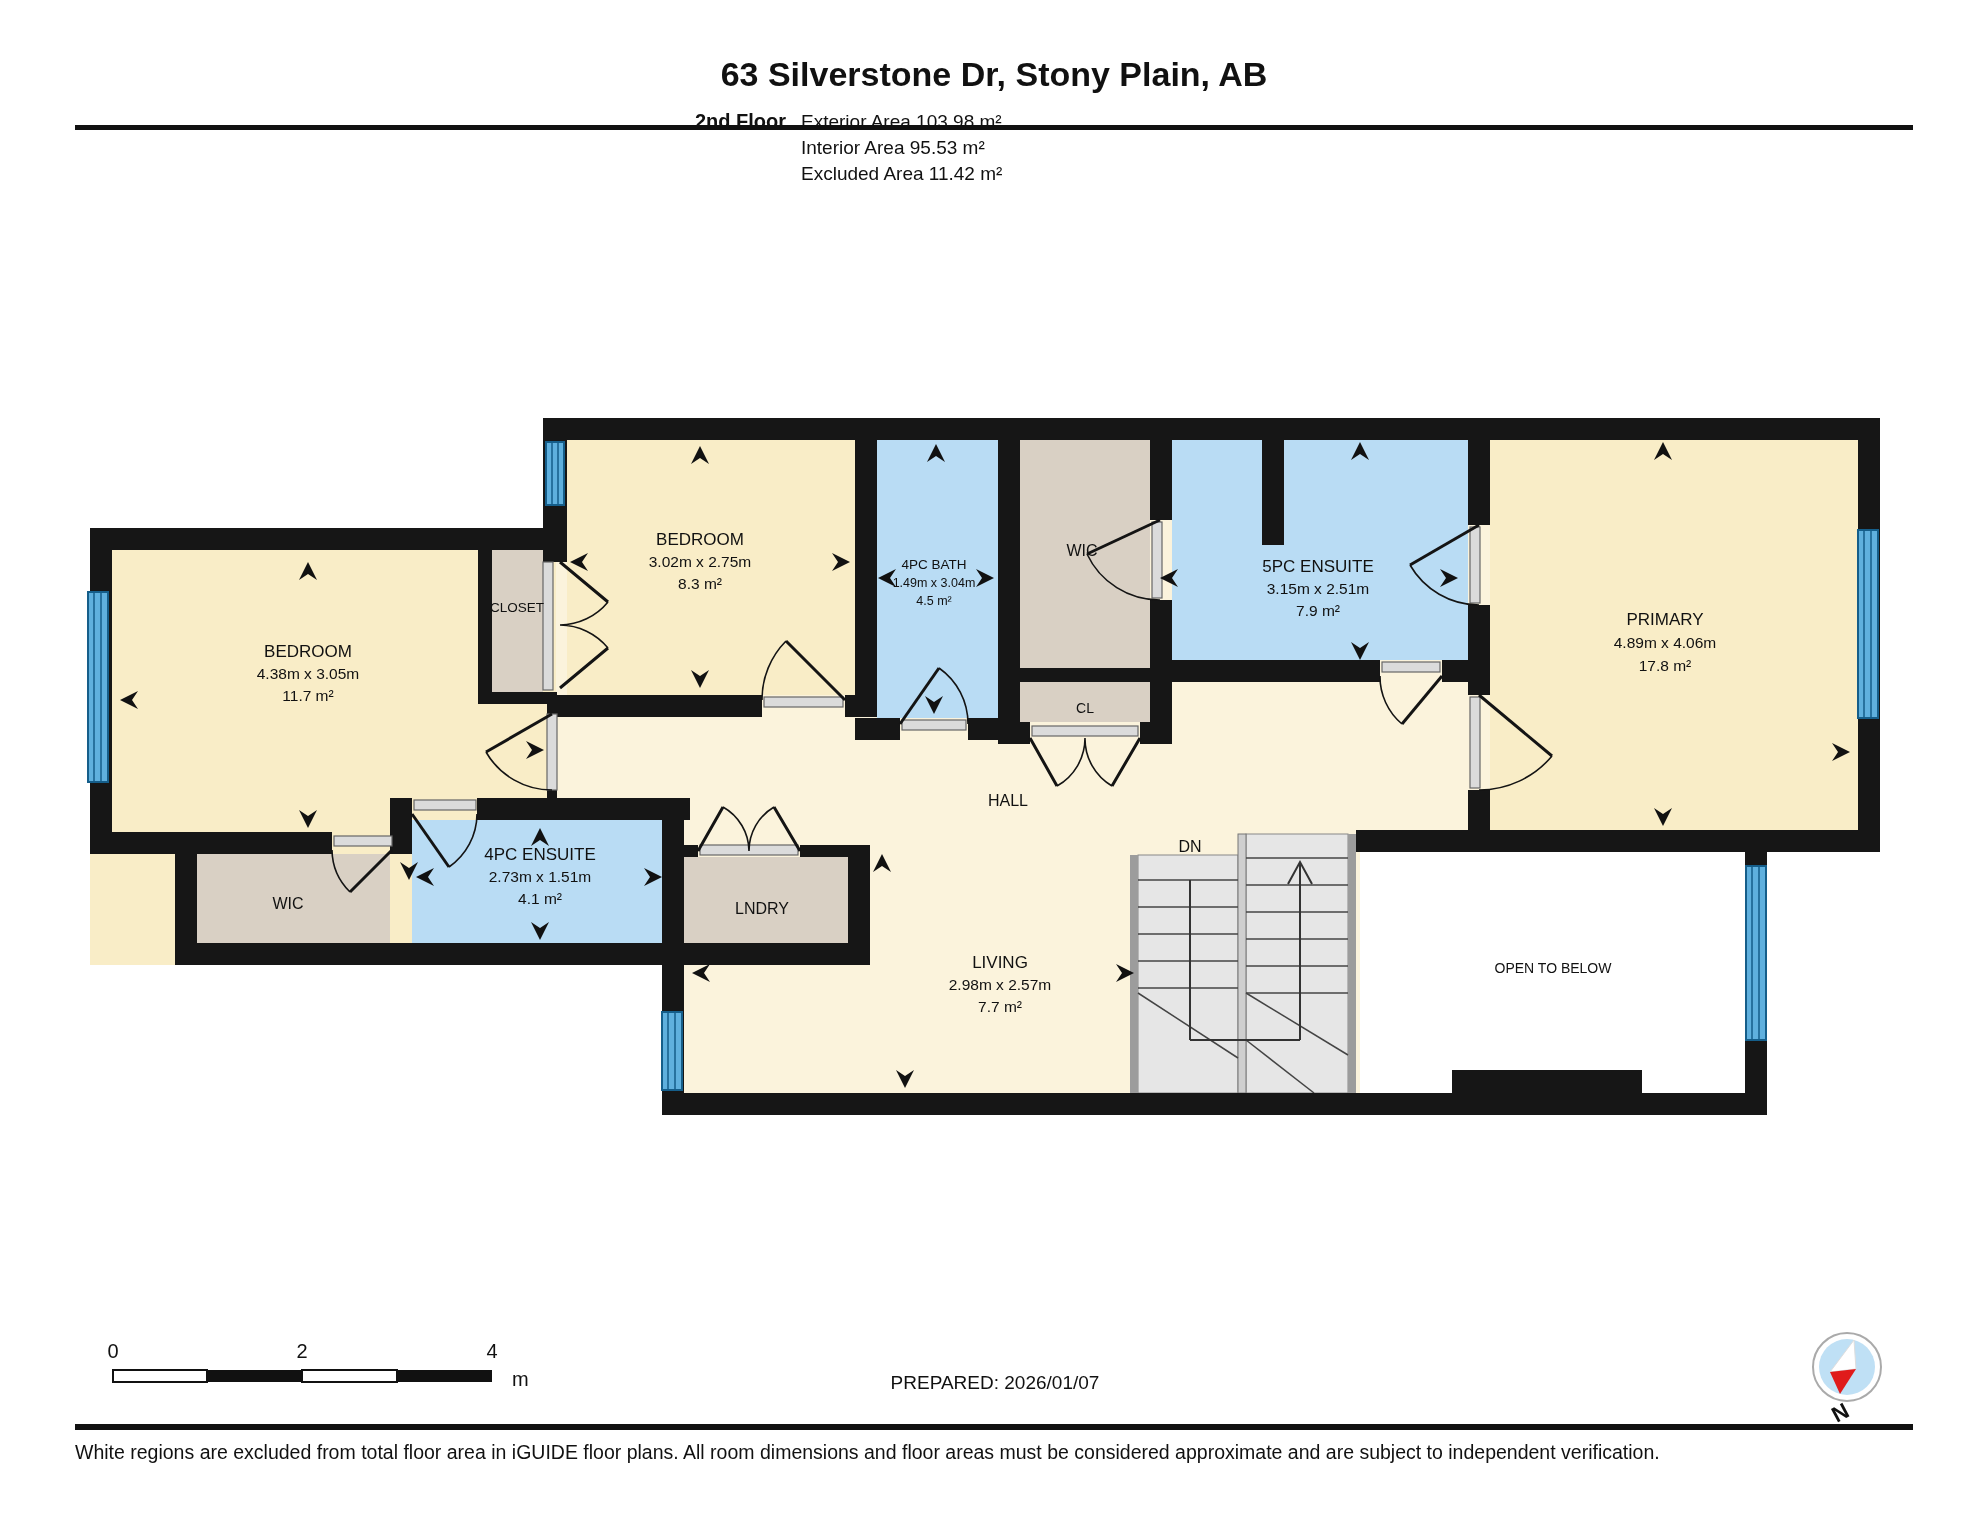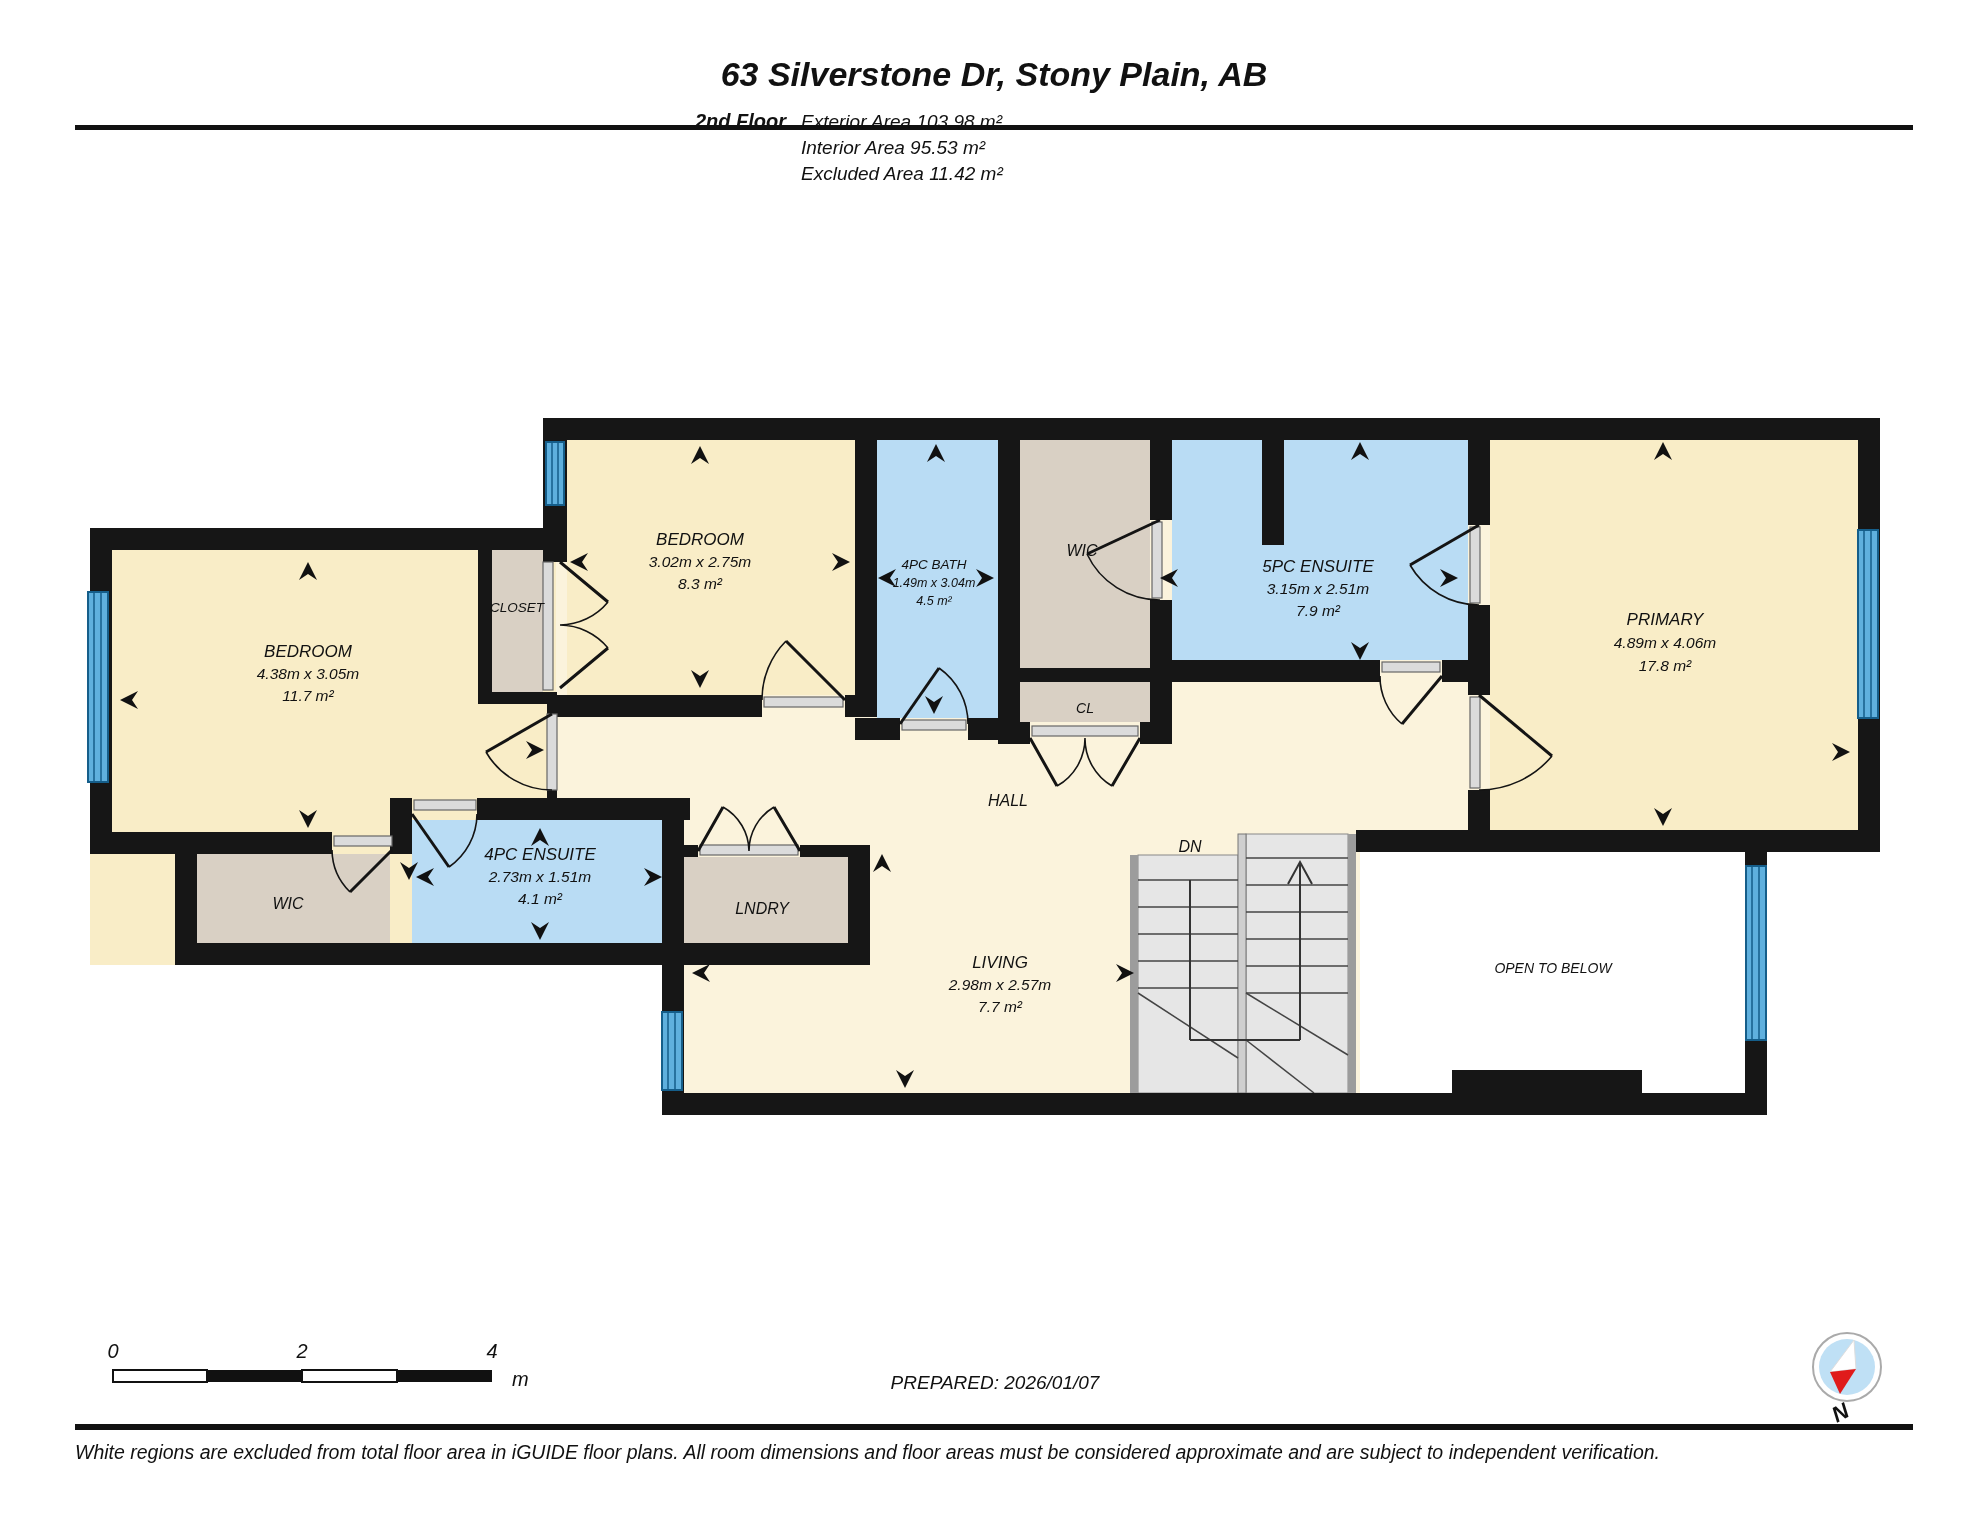--- a/index.html
+++ b/index.html
@@ -1,16 +1,16 @@
 <!DOCTYPE html>
 <html><head>
 <meta charset="utf-8">
 <style>
   html,body{margin:0;padding:0;background:#ffffff;}
-  .page{position:relative;width:1988px;height:1536px;background:#ffffff;font-family:"Liberation Sans",sans-serif;font-style:italic;}
+  .page{position:relative;width:1988px;height:1536px;background:#ffffff;font-family:"Liberation Sans",sans-serif;}
   svg{display:block;}
   text{font-family:"Liberation Sans",sans-serif;fill:#111;}
   .title{font-size:34px;font-weight:bold;}
   .hdr-bold{font-size:20px;font-weight:bold;}
   .hdr{font-size:19px;}
   .room-name{font-size:17px;}
   .room-dim{font-size:15.5px;}
   .room-name-sm{font-size:13.5px;}
   .room-dim-sm{font-size:12.5px;}
   .lbl{font-size:16px;}

